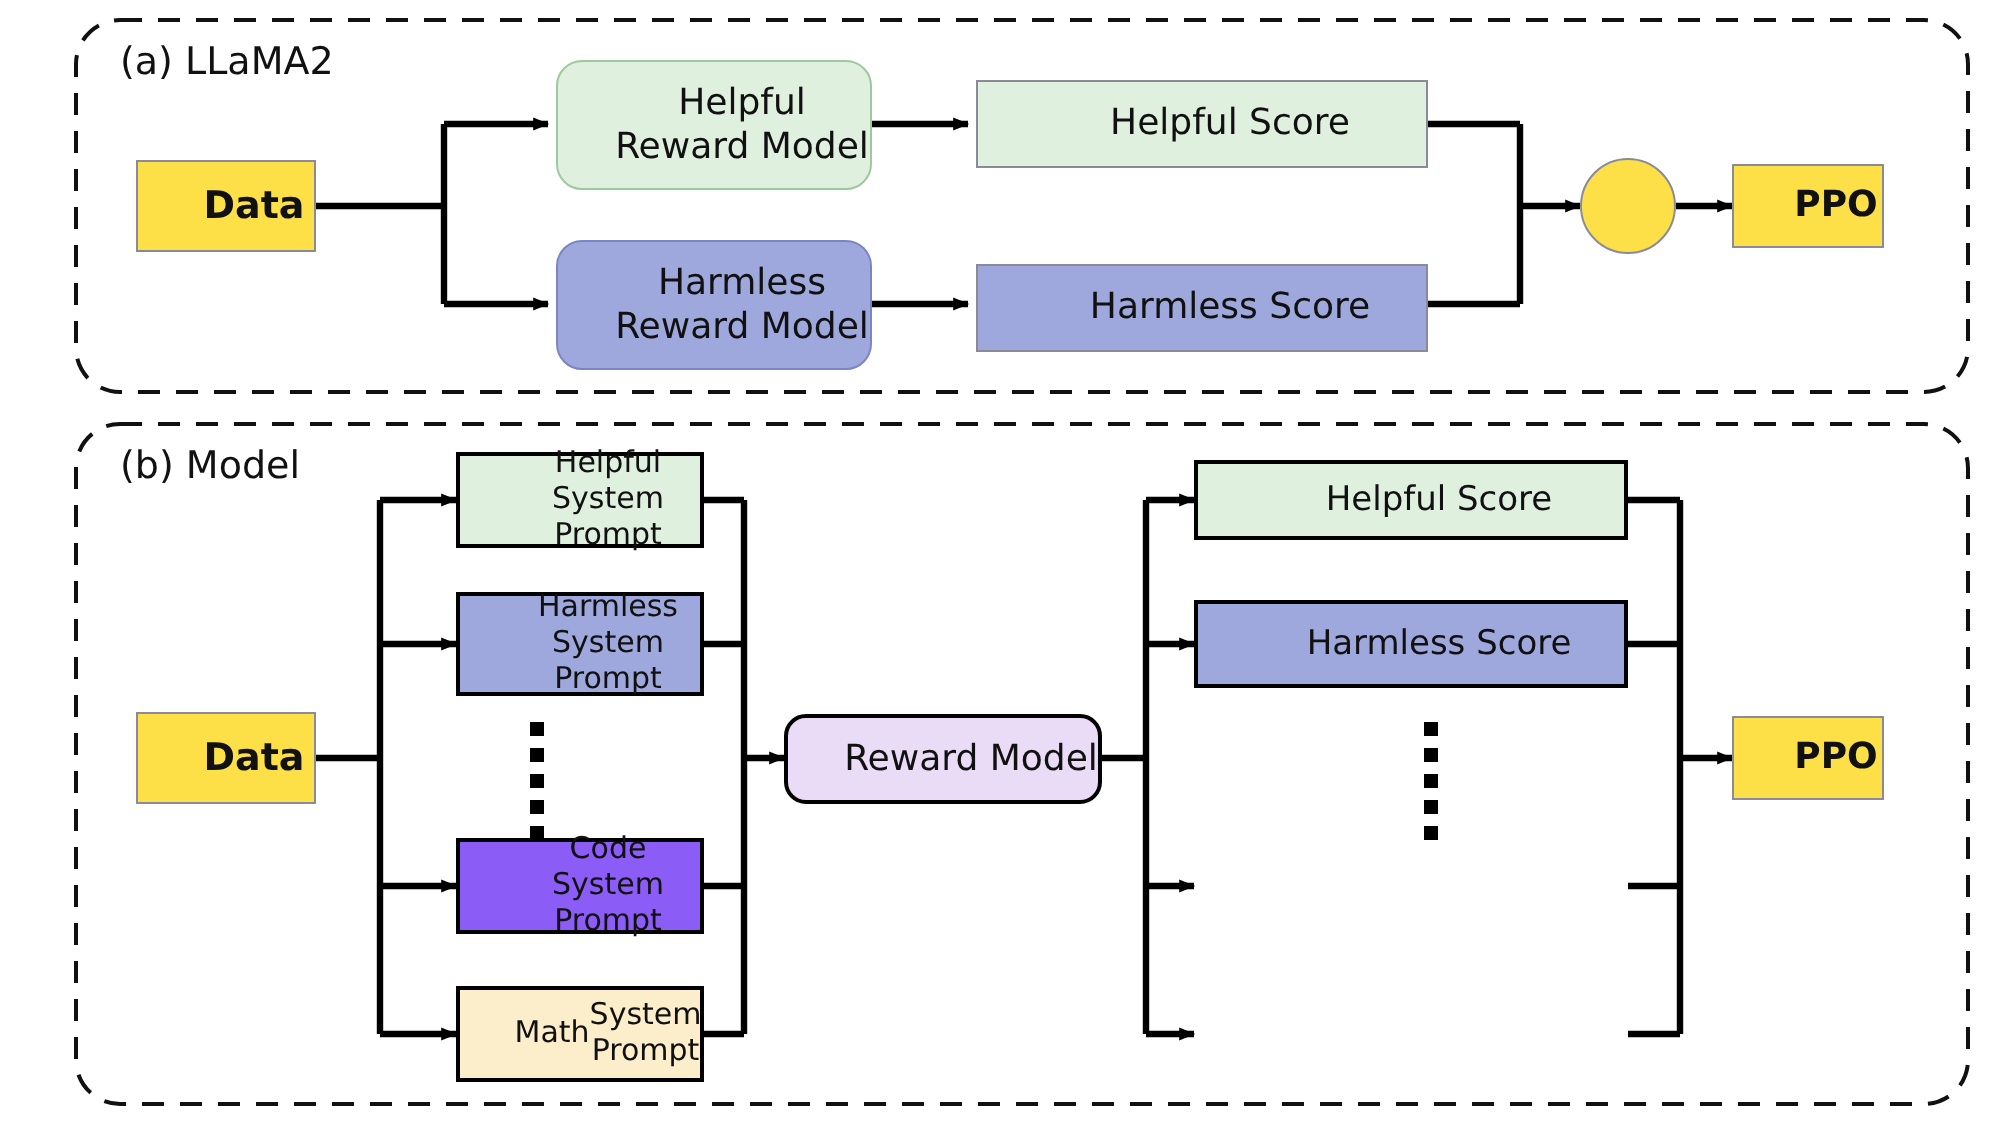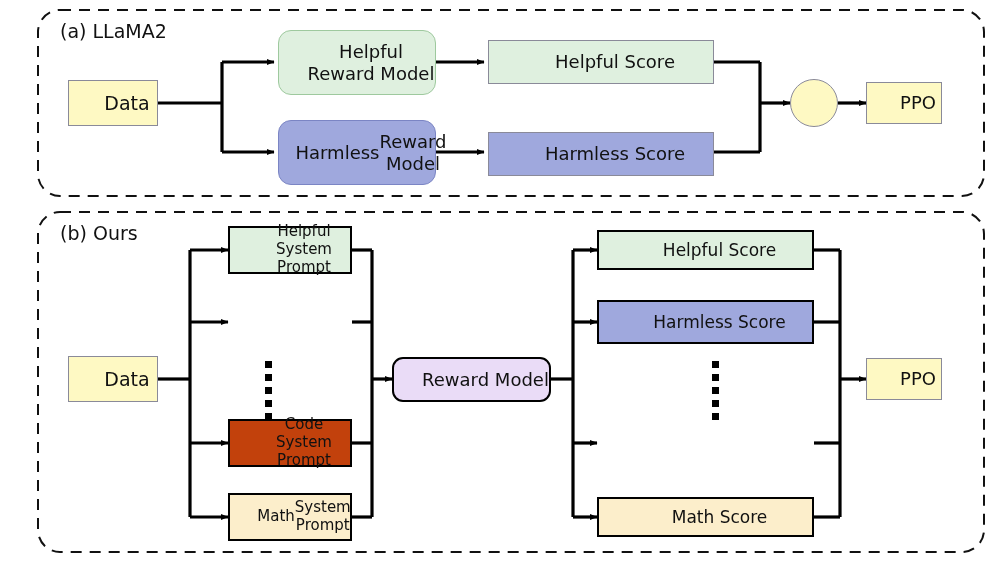--- a/index.html
+++ b/index.html
@@ -8,23 +8,23 @@
   #stage{position:absolute;inset:0;width:1000px;height:562px;}
   svg.layer{position:absolute;left:0;top:0;width:1000px;height:565px;pointer-events:none;}
   .node{position:absolute;box-sizing:border-box;display:flex;align-items:center;
         justify-content:center;text-align:center;line-height:1.18;padding-left:28px;}
   .panel-label{position:absolute;font-size:19px;color:#111;white-space:nowrap;}
   .dots{position:absolute;display:flex;flex-direction:column;align-items:center;}
   .dots i{display:block;width:7px;height:7px;background:#000;margin:3px 0;}
   
   .f-green {background:#dff0df;}
   .f-blue  {background:#9fa8dd;}
-  .f-gray  {background:#c2410c;}
+  .f-gray  {background:#8b5cf6;}
   .f-cream {background:#fceecb;}
-  .f-lav   {background:#fef9c3;}
+  .f-lav   {background:#fde047;font-weight:bold;}
   .f-purple{background:#eadcf7;}
   
   .b-gray {border:1.6px solid #8a8a99;}
   .b-black{border:2px solid #000;}
   .b-greenish{border:1.6px solid #9ec99e;}
   .b-blueish{border:1.6px solid #7b85c4;}
   .r-big{border-radius:13px;}
   .r-med{border-radius:11px;}
   .circle{border-radius:50%;}
 </style>
@@ -98,42 +98,46 @@
 
   <div class="panel-label" style="left:60px;top:20px;">(a) LLaMA2</div>
 
   <div class="node f-lav b-gray" style="left:68px;top:80px;width:90px;height:46px;font-size:19px;">Data</div>
 
   <div class="node f-green b-greenish r-big" style="left:278px;top:30px;width:158px;height:65px;font-size:18px;flex-direction:column;">
     <span>Helpful</span>
     <span>Reward Model</span>
   </div>
 
-  <div class="node f-blue b-blueish r-big" style="left:278px;top:120px;width:158px;height:65px;font-size:18px;flex-direction:row;">
+  <div class="node f-blue b-blueish r-big" style="left:278px;top:120px;width:158px;height:65px;font-size:18px;flex-direction:column;">
     <span>Harmless</span>
     <span>Reward Model</span>
   </div>
 
   <div class="node f-green b-gray" style="left:488px;top:40px;width:226px;height:44px;font-size:18px;">Helpful Score</div>
 
   <div class="node f-blue b-gray" style="left:488px;top:132px;width:226px;height:44px;font-size:18px;">Harmless Score</div>
 
   <div class="node f-lav b-gray circle" style="left:790px;top:79px;width:48px;height:48px;"></div>
 
   <div class="node f-lav b-gray" style="left:866px;top:82px;width:76px;height:42px;font-size:18px;">PPO</div>
 
-  <div class="panel-label" style="left:60px;top:222px;">(b) Ours</div>
+  <div class="panel-label" style="left:60px;top:222px;">(b) Model</div>
 
   <div class="node f-lav b-gray" style="left:68px;top:356px;width:90px;height:46px;font-size:19px;">Data</div>
 
   <div class="node f-green b-black" style="left:228px;top:226px;width:124px;height:48px;font-size:15px;flex-direction:column;">
     <span>Helpful</span>
     <span>System Prompt</span>
   </div>
 
+  <div class="node f-blue b-black" style="left:228px;top:296px;width:124px;height:52px;font-size:15px;flex-direction:column;">
+    <span>Harmless System</span>
+    <span>Prompt</span>
+  </div>
 
   <div class="dots" style="left:265px;top:358px;">
     <i></i>
       <i></i>
       <i></i>
       <i></i>
       <i></i>
   </div>
 
   <div class="node f-gray b-black" style="left:228px;top:419px;width:124px;height:48px;font-size:15px;flex-direction:column;">
@@ -154,17 +158,16 @@
 
   <div class="dots" style="left:712px;top:358px;">
     <i></i>
       <i></i>
       <i></i>
       <i></i>
       <i></i>
   </div>
 
 
-  <div class="node f-cream b-black" style="left:597px;top:497px;width:217px;height:40px;font-size:17px;">Math Score</div>
 
   <div class="node f-lav b-gray" style="left:866px;top:358px;width:76px;height:42px;font-size:18px;">PPO</div>
 
 </div>
 
 </body></html>

